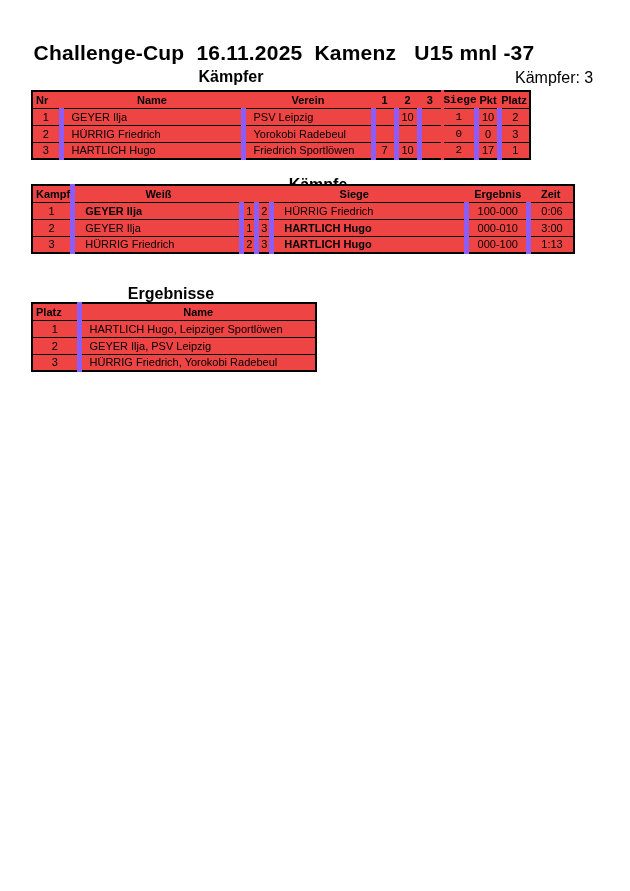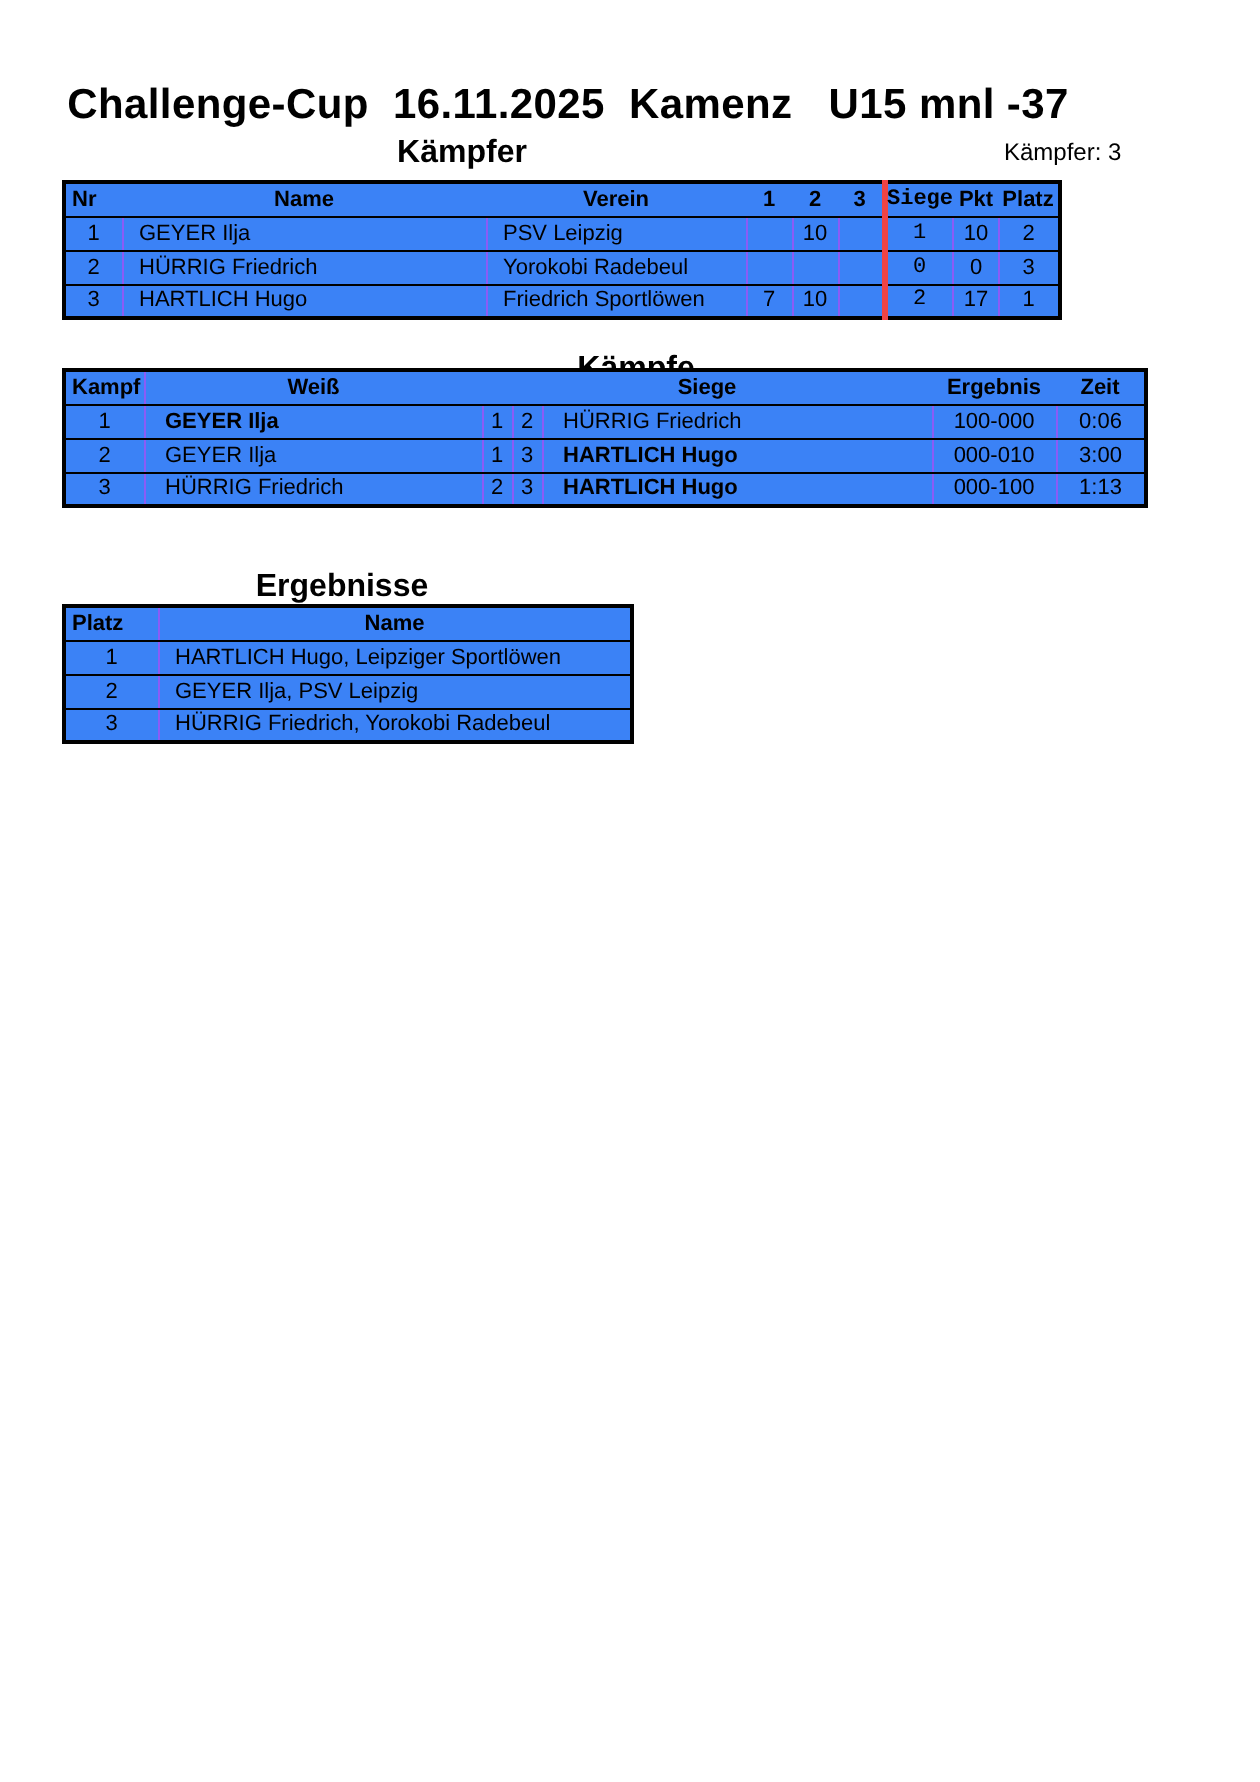--- a/index.html
+++ b/index.html
@@ -12,58 +12,58 @@
     overflow:hidden;
   }
   .page-title {
     position:absolute; top:41px; left:0; width:568px;
     text-align:center;
     font-size:21px; font-weight:bold;
     white-space:pre;
     letter-spacing:0.2px;
   }
   .fighter-count {
-    position:absolute; top:69px; left:502px;
-    font-size:12px;
+    position:absolute; top:69px; left:515px;
+    font-size:16px;
   }
   .section-label {
     position:absolute;
     font-size:16px; font-weight:bold;
     transform:translateX(-50%);
     white-space:nowrap;
   }
   #label-kaempfer  { top:68px;  left:231px; }
   #label-kaempfe   { top:176px; left:318px; }
   #label-ergebnisse{ top:285px; left:171px; }
 
   .tbl-wrap { position:absolute; left:31px; }
   #tbl1-wrap { top:90px;  }
   #tbl2-wrap { top:184px; }
   #tbl3-wrap { top:302px; }
 
   table {
     border-collapse:collapse;
     table-layout:fixed;
     border:2px solid #000;
-    background:#3b82f6;
+    background:#ef4444;
   }
   th, td {
     font-size:11px;
     height:17px;
     padding:0;
     white-space:nowrap;
     overflow:visible;
     vertical-align:middle;
     text-align:center;
   }
   th { font-weight:bold; border-bottom:1px solid #000; }
   tbody td { border-bottom:1px solid #000; }
   tbody tr:last-child td { border-bottom:none; }
 
-  .v     { border-left:1px solid #8b5cf6;margin-top:41px; }
+  .v     { border-left:5px solid #8b5cf6;margin-top:41px; }
   .vthick{ border-left:3px solid #ef4444;font-family:Liberation Mono, monospace; }
   .l  { text-align:left; padding-left:8px; }
   .l2 { text-align:left; padding-left:10px; }
   .hl { text-align:left; padding-left:3px; }
 </style>
 </head>
 <body>
 
 <div class="page-title">Challenge-Cup  16.11.2025  Kamenz   U15 mnl -37</div>
 <div class="fighter-count">Kämpfer: 3</div>

